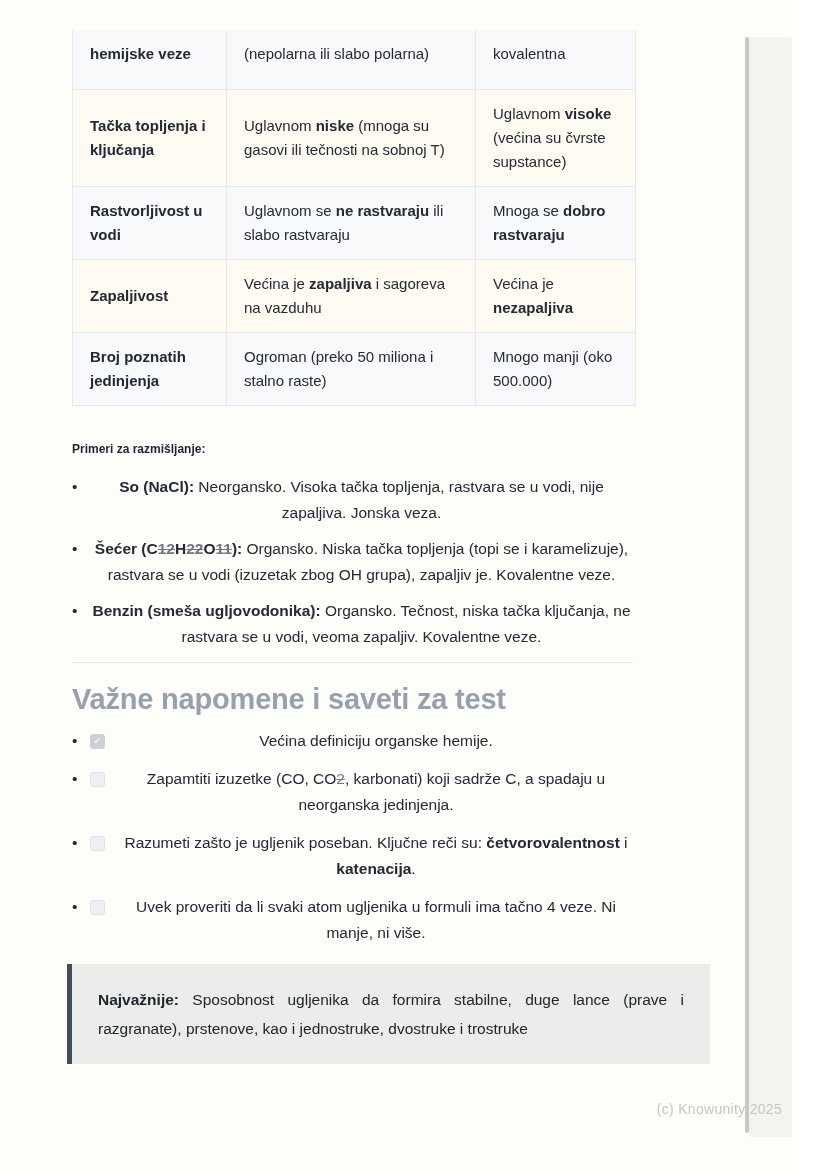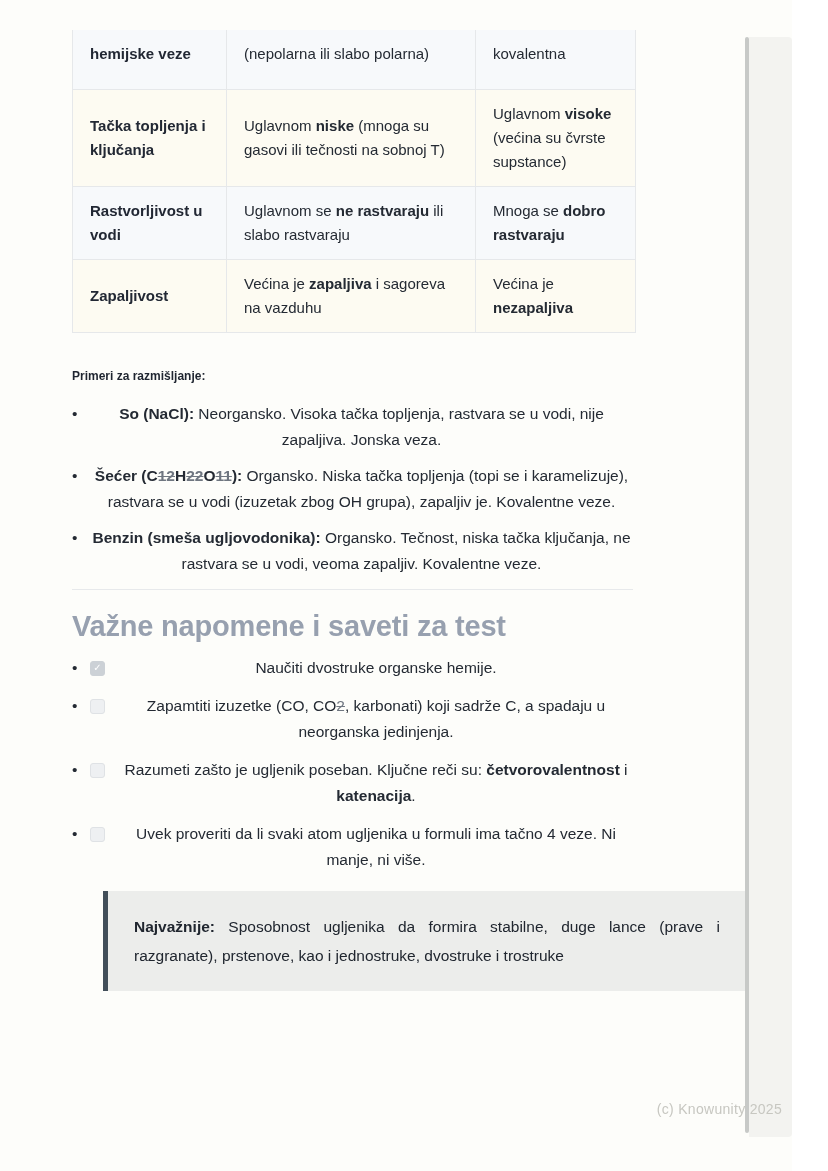--- a/index.html
+++ b/index.html
@@ -56,21 +56,21 @@
 
   ul.check { list-style:none; margin-top:12px; }
   ul.check li { display:flex; margin-bottom:12px; font-size:15.5px; line-height:26px; }
   .cb { flex:none; width:15px; height:15px; margin:6px 14px 0 0; border-radius:3px;
         display:flex; align-items:center; justify-content:center;
         font-size:10px; font-weight:700; }
   .cb.unchecked { background:#eef0f2; border:1px solid #dfe2e5; color:transparent; }
   .cb.checked   { background:#ccd1d6; border:1px solid #ccd1d6; color:#ffffff; }
 
   .callout { position:relative; margin-top:18px; width:638px; height:100px;
-             background:#ecedeb;margin-left:36px; }
+             background:#ecedeb; }
   .callout-bar { position:absolute; left:-5px; top:0; width:5px; height:100%;
                  background:#424e59; }
   .callout p { padding:21px 26px 0 26px; font-size:15.5px; line-height:29px;
                text-align:justify; color:#20262f; }
 </style>
 </head>
 <body>
 
 <div class="canvas">
 
@@ -91,20 +91,25 @@
           <tr class="tint-blue rh2">
             <td class="c0">Rastvorljivost u vodi</td>
             <td class="c1"><span>Uglavnom se </span><span class="b">ne rastvaraju</span><span> ili slabo rastvaraju</span></td>
             <td class="c2"><span>Mnoga se </span><span class="b">dobro rastvaraju</span></td>
           </tr>
           <tr class="tint-cream rh3">
             <td class="c0">Zapaljivost</td>
             <td class="c1"><span>Većina je </span><span class="b">zapaljiva</span><span> i sagoreva na vazduhu</span></td>
             <td class="c2"><span>Većina je </span><span class="b">nezapaljiva</span></td>
           </tr>
+          <tr class="tint-blue rh4">
+            <td class="c0">Broj poznatih jedinjenja</td>
+            <td class="c1"><span>Ogroman (preko 50 miliona i stalno raste)</span></td>
+            <td class="c2"><span>Mnogo manji (oko 500.000)</span></td>
+          </tr>
         </tbody>
     </table>
 
     <h3 class="examples">Primeri za razmišljanje:</h3>
 
     <ul class="plain" id="examples-list">
         <li>
           <span class="dot">•</span>
           <span class="li-txt"><span class="b">So (NaCl):</span><span> Neorgansko. Visoka tačka topljenja, rastvara se u vodi, nije zapaljiva. Jonska veza.</span></span>
         </li>
@@ -119,21 +124,21 @@
       </ul>
 
     <hr class="sep">
 
     <h2 class="notes">Važne napomene i saveti za test</h2>
 
     <ul class="check" id="checklist">
         <li>
           <span class="dot">•</span>
           <span class="cb checked">✓</span>
-          <span class="li-txt"><span>Naučiti dvostruke organske hemije.</span></span>
+          <span class="li-txt"><span>Većina definiciju organske hemije.</span></span>
         </li>
         <li>
           <span class="dot">•</span>
           <span class="cb unchecked">✓</span>
           <span class="li-txt"><span>Zapamtiti izuzetke (CO, CO</span><span class="strike">2</span><span>, karbonati) koji sadrže C, a spadaju u neorganska jedinjenja.</span></span>
         </li>
         <li>
           <span class="dot">•</span>
           <span class="cb unchecked">✓</span>
           <span class="li-txt"><span>Razumeti zašto je ugljenik poseban. Ključne reči su: </span><span class="b">četvorovalentnost</span><span> i </span><span class="b">katenacija</span><span>.</span></span>

